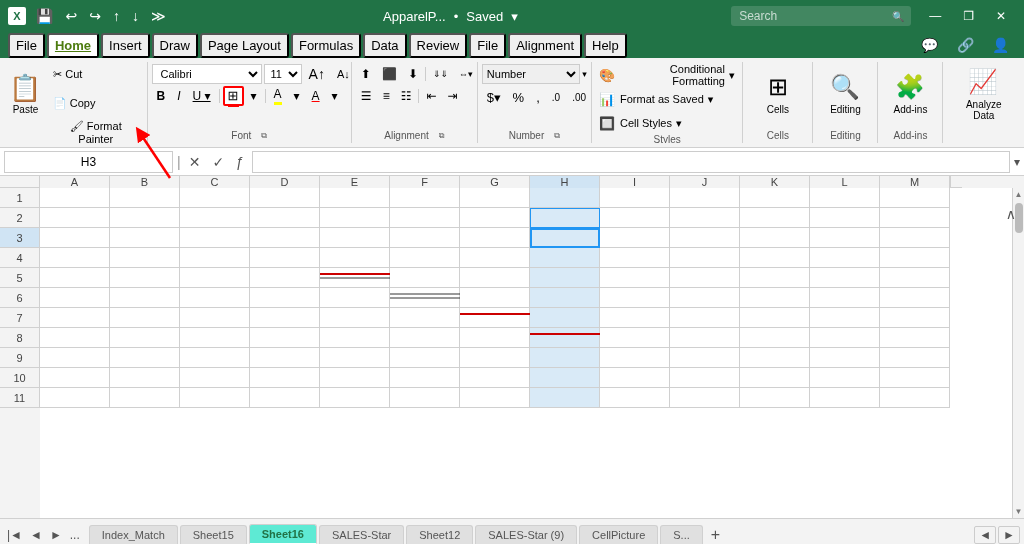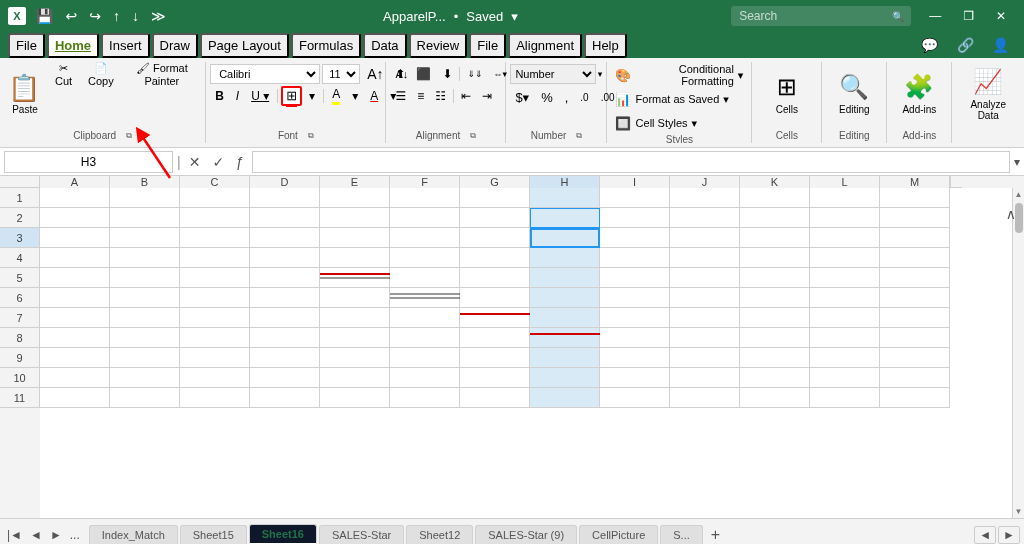--- a/index.html
+++ b/index.html
@@ -66,21 +66,21 @@
       gap: 2px;
       height: 20px;
     }
     .paste-btn {
       background: none; border: none; cursor: pointer;
       display: flex; flex-direction: column; align-items: center;
       padding: 2px 6px; border-radius: 3px; font-size: 10px;
       height: 60px; justify-content: center; min-width: 42px;
     }
     .paste-btn .icon { font-size: 26px; }
-    .clipboard-right { display: flex; flex-direction: row; gap: 1px; }
+    .clipboard-right { display: flex; flex-direction: column; gap: 9px; }
 
     
     .font-controls { display: flex; flex-direction: column; gap: 2px; }
     .font-row { display: flex; gap: 2px; align-items: center; }
     .font-select { border: 1px solid #ccc; background: #fff; padding: 1px 4px; font-size: 11px; height: 20px; width: 110px; }
     .font-size-select { border: 1px solid #ccc; background: #fff; padding: 1px 2px; font-size: 11px; height: 20px; width: 38px; }
     .font-btn { background: none; border: none; cursor: pointer; padding: 1px 5px; border-radius: 2px; font-size: 12px; height: 20px; }
     .font-btn.bold { font-weight: bold; }
     .font-btn.italic { font-style: italic; }
     .font-btn.underline { text-decoration: underline; }
@@ -181,21 +181,21 @@
       padding: 3px 12px;
       border: 1px solid #d0d0d0;
       border-bottom: none;
       border-radius: 3px 3px 0 0;
       cursor: pointer;
       font-size: 11px;
       background: #e0e0e0;
       color: #555;
       margin-right: 2px;
     }
-    .sheet-tab.active { background: #0f172a; color: #217346; font-weight: 600; border-bottom: 1px solid #fff; }
+    .sheet-tab.active { background: #5eead4; color: #217346; font-weight: 600; border-bottom: 1px solid #fff; }
     .tab-add { background: none; border: none; cursor: pointer; font-size: 16px; color: #555; padding: 0 6px; }
     .tab-scroll-right { display: flex; align-items: center; margin-left: auto; gap: 2px; padding-right: 4px; }
     .tab-scroll-btn { background: none; border: none; cursor: pointer; font-size: 12px; color: #555; border: 1px solid #ccc; padding: 1px 4px; border-radius: 2px; }
 
     
     .arrow-overlay {
       position: absolute;
       pointer-events: none;
       z-index: 100;
     }

